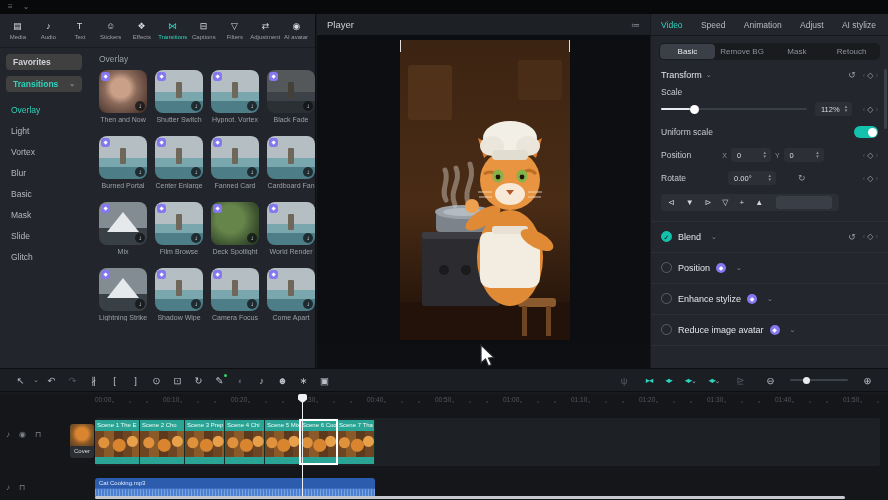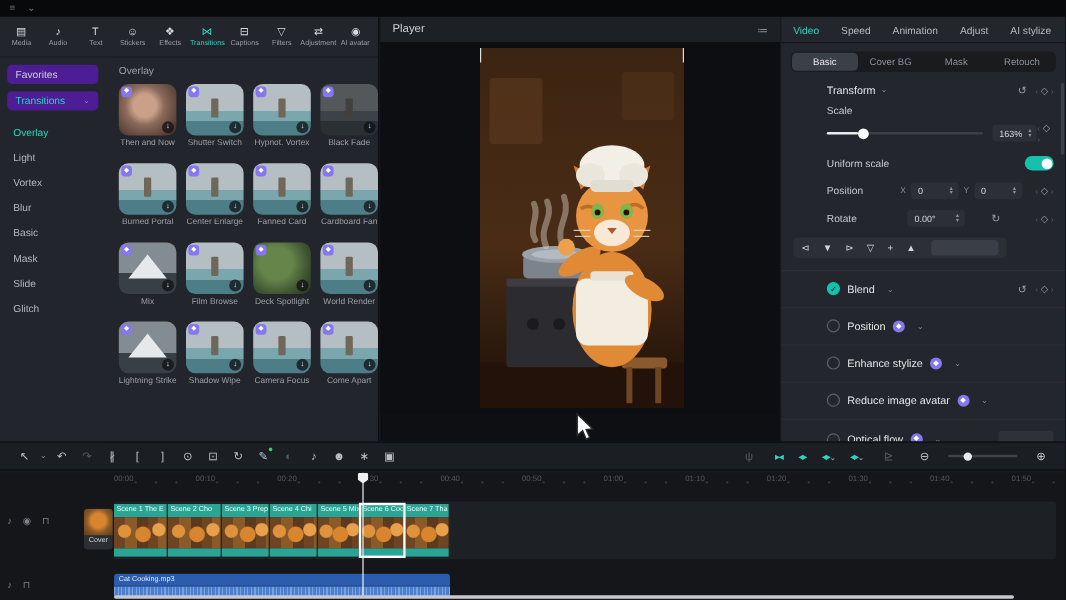--- a/index.html
+++ b/index.html
@@ -12,21 +12,21 @@
 
   
   .left-panel { position:absolute; top:14px; left:0; width:316px; height:354px; background:#22252b; border-right:1px solid #0d0e10; }
   .media-tabs { height:34px; display:flex; align-items:center; padding:0 2px; border-bottom:1px solid #191b1f; }
   .mtab { width:31px; display:flex; flex-direction:column; align-items:center; gap:1px; cursor:default; }
   .mtab .mico { font-size:9px; color:#d8dbdf; line-height:11px; }
   .mtab .mlbl { font-size:6.5px; color:#9a9fa6; white-space:nowrap; transform:scale(.92); }
   .mtab.active .mico, .mtab.active .mlbl { color:#2ed3bd; }
 
   .sidebar { position:absolute; top:34px; left:0; bottom:0; width:88px; background:#22252b; }
-  .side-btn { margin:6px 6px 0; height:16px; background:#4c1d95; border-radius:4px; display:flex; align-items:center; padding:0 7px; font-size:8.5px; color:#ced1d6; }
+  .side-btn { margin:6px 6px 0; height:16px; background:#404040; border-radius:4px; display:flex; align-items:center; padding:0 7px; font-size:8.5px; color:#ced1d6;font-weight:bold; }
   .side-btn.teal { color:#2ed3bd; justify-content:space-between; }
   .side-btn .chv { color:#8a8e95; font-size:7px; }
   .cats { margin-top:8px; }
   .cat { height:21px; line-height:21px; padding-left:11px; font-size:8.5px; color:#b4b8be; }
   .cat.active { color:#2ed3bd; }
 
   .grid-area { position:absolute; left:88px; top:34px; right:0; bottom:0; }
   .grid-header { font-size:8.5px; color:#9aa0a7; margin:6px 0 6px 11px; }
   .grid { display:grid; grid-template-columns:repeat(4,48px); column-gap:8px; row-gap:13px; padding-left:11px; }
   .titem { width:48px; }
@@ -61,21 +61,21 @@
 
   
   .inspector { position:absolute; left:651px; top:14px; width:237px; height:354px; background:#23262c; overflow:hidden; }
   .insp-tabs { display:flex; justify-content:space-between; align-items:center; height:22px; padding:0 12px 0 10px; border-bottom:1px solid #15171a; }
   .insp-tab { font-size:8.5px; color:#b7bbc1; }
   .insp-tab.active { color:#2ed3bd; }
   .subtabs { margin:7px 8px 0; background:#191b1f; border-radius:5px; display:flex; height:17px; padding:1px; }
   .subtab { flex:1; text-align:center; font-size:8px; line-height:15px; color:#8d929a; border-radius:4px; white-space:nowrap; }
   .subtab.active { background:#3b3f47; color:#e8eaed; }
   .ibody { padding:0 10px; }
-  .irow { display:flex; align-items:center;margin-left:28px; }
+  .irow { display:flex; align-items:center; }
   .sec-title { margin-top:10px; font-size:9px; color:#e2e5e8; }
   .chvd { color:#8a8e95; font-size:7px; margin-left:4px; }
   .rIcons { margin-left:auto; display:flex; align-items:center; gap:7px; color:#9b9fa6; font-size:9px; }
   .kf { color:#9b9fa6; font-size:8px; }
   .kf b { color:#555961; font-weight:normal; font-size:7px; }
   .lblS { font-size:8.5px; color:#c7cad0; }
   .slider { position:relative; width:146px; height:2px; background:#3a3e45; border-radius:1px; }
   .slider .fill { position:absolute; left:0; width:20%; height:2px; background:#e9ebee; border-radius:1px; }
   .slider .knob { position:absolute; left:20%; top:-3.5px; width:9px; height:9px; background:#fff; border-radius:50%; }
   .vbox { background:#2c2f36; border-radius:3px; height:14px; display:flex; align-items:center; padding:0 4px 0 6px; font-size:7.5px; color:#d8dbdf; }
@@ -384,21 +384,21 @@
   <div class="inspector">
     <div class="insp-tabs" id="inspTabs">
         <span class="insp-tab active">Video</span>
         <span class="insp-tab">Speed</span>
         <span class="insp-tab">Animation</span>
         <span class="insp-tab">Adjust</span>
         <span class="insp-tab">AI stylize</span>
       </div>
     <div class="subtabs" id="subTabs">
         <span class="subtab active">Basic</span>
-        <span class="subtab">Cover BG</span>
+        <span class="subtab">Remove BG</span>
         <span class="subtab">Mask</span>
         <span class="subtab">Retouch</span>
       </div>
     <div class="ibody">
       <div class="irow sec-title">
         <span>Transform</span>
         <span class="chvd">⌄</span>
         <span class="rIcons">
           <span>↺</span>
           <span class="kf"><b>‹</b> ◇ <b>›</b></span>
@@ -406,21 +406,21 @@
       </div>
       <div class="irow" style="margin-top:7px;">
         <span class="lblS">Scale</span>
       </div>
       <div class="irow" style="margin-top:5px;">
         <div class="slider">
             <i class="fill"></i>
             <i class="knob"></i>
           </div>
         <div class="vbox" style="margin-left:8px;">
-          <span>163%</span>
+          <span>112%</span>
           <span class="stepper">
               <span>▲</span>
               <span>▼</span>
             </span>
         </div>
         <span class="rIcons">
             <span class="kf"><b>‹</b> ◇ <b>›</b></span>
           </span>
       </div>
       <div class="irow" style="margin-top:10px;">
@@ -502,27 +502,20 @@
             <span class="chvd">⌄</span>
           </div>
           <div class="divider"></div>
           <div class="irow feature">
             <span class="checkbox"></span>
             <span>Reduce image avatar</span>
             <span class="pro-badge">◆</span>
             <span class="chvd">⌄</span>
           </div>
           <div class="divider"></div>
-          <div class="irow feature">
-            <span class="checkbox"></span>
-            <span>Optical flow</span>
-            <span class="pro-badge">◆</span>
-            <span class="chvd">⌄</span>
-            <span class="ghost-btn"></span>
-          </div>
         </div>
     </div>
     <i class="insp-scroll"></i>
   </div>
 
   <div class="tl-toolbar">
     <span class="tool">↖</span>
     <span class="tool sm">⌄</span>
     <span class="tool">↶</span>
     <span class="tool dim">↷</span>

